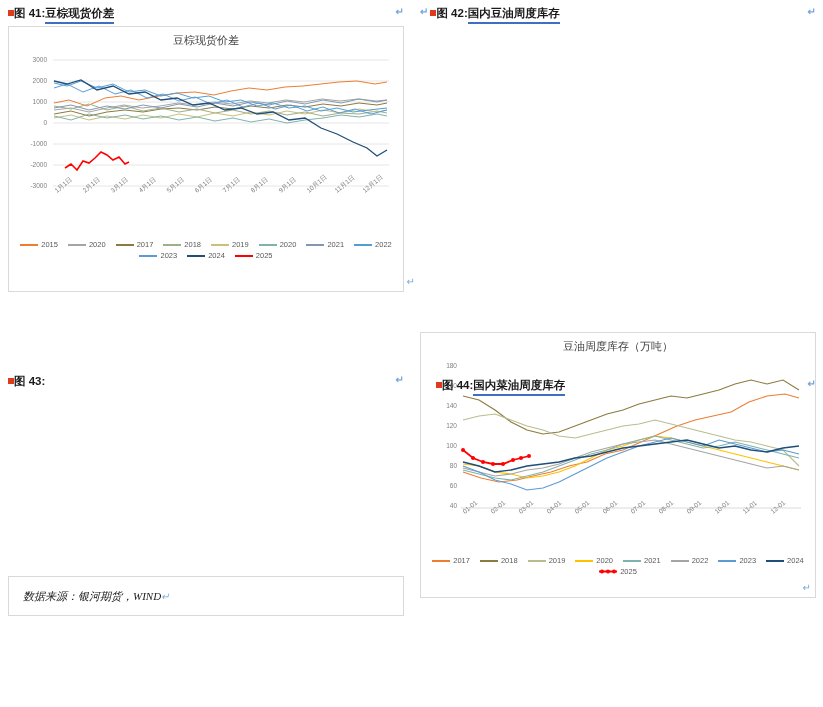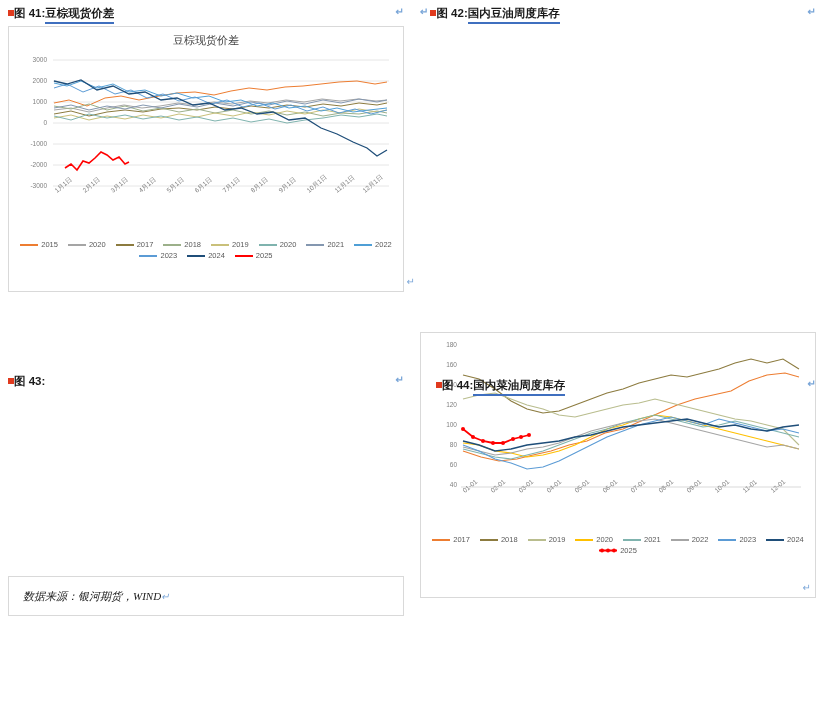--- a/index.html
+++ b/index.html
@@ -143,20 +143,21 @@
     <span class="pilcrow" style="margin-right:2px;">↵</span>
     <span class="fig-bullet"></span>
     <span class="fig-label">图 42:</span>
     <span class="fig-label underline-wave">国内豆油周度库存</span>
     <span style="flex:1"></span>
     <span class="pilcrow">↵</span>
   </div>
 </div>
 
 <div class="panel chart-box" style="left:420px;top:26px;width:396px;height:266px;">
+  <div class="chart-title">豆油周度库存（万吨）</div>
   <svg width="394" height="200" viewBox="0 0 394 200">
     <text class="axis-text" x="36" y="14" text-anchor="end">180</text>
     <text class="axis-text" x="36" y="34" text-anchor="end">160</text>
     <text class="axis-text" x="36" y="54" text-anchor="end">140</text>
     <text class="axis-text" x="36" y="74" text-anchor="end">120</text>
     <text class="axis-text" x="36" y="94" text-anchor="end">100</text>
     <text class="axis-text" x="36" y="114" text-anchor="end">80</text>
     <text class="axis-text" x="36" y="134" text-anchor="end">60</text>
     <text class="axis-text" x="36" y="154" text-anchor="end">40</text>
     <line x1="40" y1="154" x2="380" y2="154" stroke="#d9d9d9"></line>

